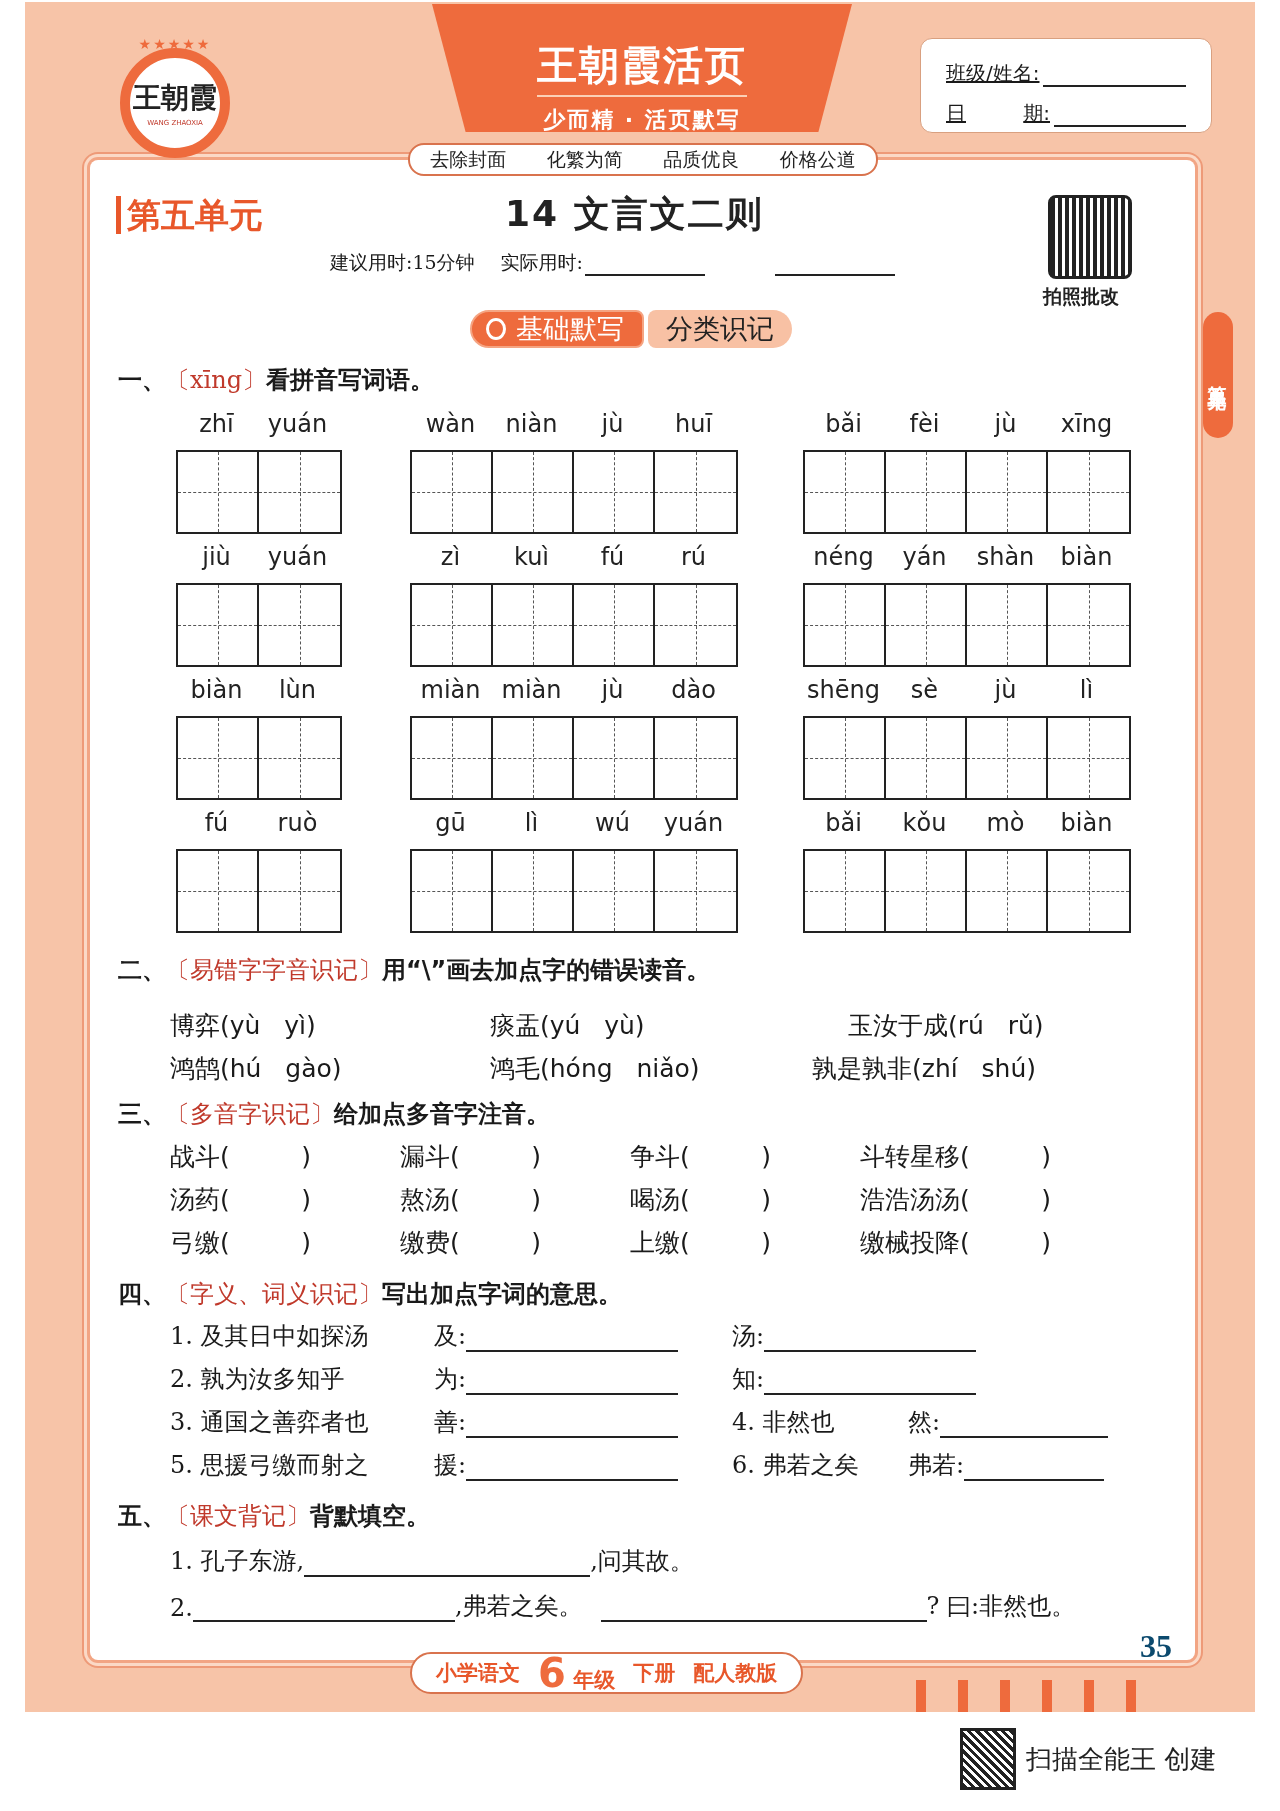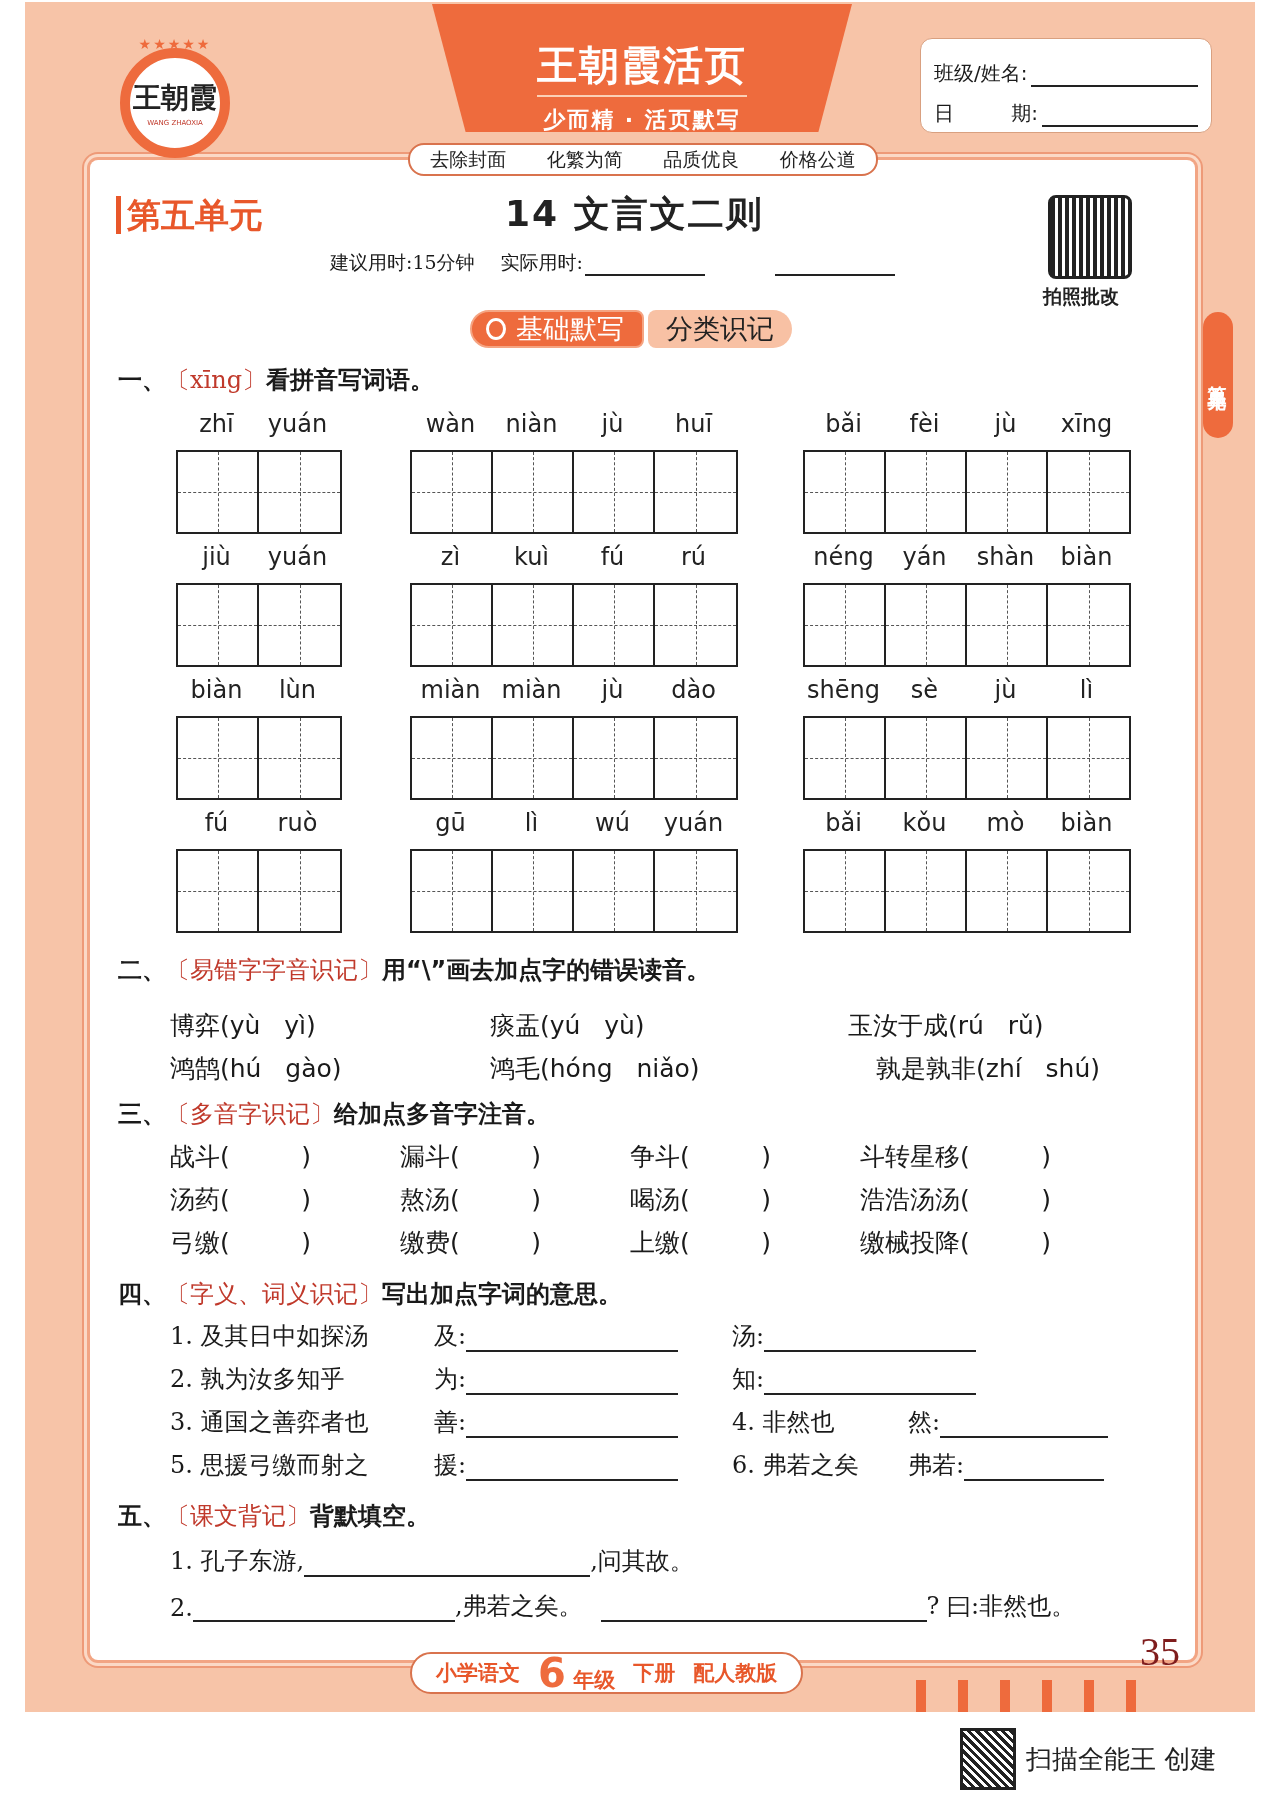--- a/index.html
+++ b/index.html
@@ -15,21 +15,21 @@
           display: flex; flex-direction: column; align-items: center; justify-content: center; }
   .logo-stars { position: absolute; left: 125px; top: 36px; width: 100px; font-size: 14px; color: #ee6b3d; letter-spacing: 2px; text-align: center; }
   .logo-text { font-family: "DejaVu Serif", serif; font-size: 28px; font-weight: bold; color: #222; }
   .logo-sub { font-size: 7px; color: #c0392b; margin-top: 2px; }
   .brand-banner { position: absolute; left: 432px; top: 4px; width: 420px; height: 128px; background: #ee6b3d;
                   clip-path: polygon(0 0, 100% 0, 92% 100%, 8% 100%); display: flex; flex-direction: column; align-items: center; padding-top: 34px; }
   .brand-title { font-family: "DejaVu Serif", serif; font-size: 40px; color: #fff; font-weight: bold; letter-spacing: 2px; border-bottom: 2px solid #fbd0b5; padding-bottom: 2px; }
   .brand-sub { font-size: 22px; color: #fff; font-weight: bold; margin-top: 8px; letter-spacing: 2px; }
   .slogan { position: absolute; left: 408px; top: 143px; width: 470px; height: 33px; background: #fff; border: 2px solid #d9734d; border-radius: 16px;
             display: flex; justify-content: space-around; align-items: center; font-family: "DejaVu Serif", serif; font-size: 19px; color: #222; }
-  .name-box { position: absolute; left: 920px; top: 38px; width: 292px; height: 95px; background: #fff; border-radius: 12px; border: 1px solid #d9a080; padding: 8px 13px; }
+  .name-box { position: absolute; left: 920px; top: 38px; width: 292px; height: 95px; background: #fff; border-radius: 12px; border: 1px solid #d9a080; padding: 8px 25px; text-decoration: underline; }
   .name-row { display: flex; align-items: flex-end; font-size: 20px; height: 40px; }
   .name-row .blank { flex: 1; border-bottom: 2px solid #222; margin-left: 4px; height: 24px; }
   .name-row .lbl-date { display: flex; justify-content: space-between; width: 104px; }
 
   .unit-label { position: absolute; left: 116px; top: 196px; font-size: 34px; font-weight: bold; color: #e8572a; border-left: 5px solid #e8572a; padding-left: 6px; line-height: 38px; }
   .lesson-title { position: absolute; left: 505px; top: 190px; font-size: 36px; font-weight: bold; color: #222; letter-spacing: 2px; }
   .time-row { position: absolute; left: 330px; top: 250px; font-family: "DejaVu Serif", serif; font-size: 19px; display: flex; align-items: flex-end; }
   .time-row .blank { display: inline-block; border-bottom: 2px solid #222; width: 120px; height: 22px; margin-left: 2px; }
   .time-row .blank2 { display: inline-block; border-bottom: 2px solid #222; width: 120px; height: 22px; margin-left: 70px; }
   .qr { position: absolute; left: 1048px; top: 195px; width: 84px; height: 84px; border: 3px solid #222; border-radius: 8px; padding: 5px;
@@ -62,21 +62,21 @@
   .q3-row { position: absolute; left: 170px; display: flex; font-size: 25px; }
   .q3-row .cell { width: 230px; white-space: pre; }
   .q3-row .cell:last-child { width: 240px; }
 
   .q4-row { position: absolute; left: 170px; font-family: "DejaVu Serif", serif; font-size: 24px; display: flex; align-items: flex-end; }
   .q4-row .blank { display: inline-block; border-bottom: 2px solid #222; height: 26px; }
 
   .q5-row { position: absolute; left: 170px; font-family: "DejaVu Serif", serif; font-size: 24px; display: flex; align-items: flex-end; }
   .q5-row .blank { display: inline-block; border-bottom: 2px solid #222; height: 26px; }
 
-  .page-num { position: absolute; left: 1140px; top: 1628px; font-family: "Liberation Serif", serif; font-size: 40px; font-weight: normal; color: #7f1d1d; }
+  .page-num { position: absolute; left: 1140px; top: 1628px; font-family: "Liberation Serif", serif; font-size: 32px; font-weight: bold; color: #0c4a6e; }
   .footer-pill { position: absolute; left: 410px; top: 1652px; height: 42px; background: #fff; border: 2px solid #d9734d; border-radius: 21px; padding: 0 24px;
                  display: flex; align-items: center; gap: 18px; color: #e8572a; font-size: 21px; font-weight: bold; }
   .footer-pill .grade-num { font-size: 40px; font-weight: bold; color: #ee6b3d; }
   .stripes { position: absolute; left: 916px; top: 1680px; width: 300px; height: 32px; display: flex; gap: 32px; }
   .stripes i { display: block; width: 10px; height: 32px; background: #ee6b3d; }
 
   .scanner { position: absolute; left: 960px; top: 1728px; display: flex; align-items: center; gap: 10px; }
   .scanner .mini-qr { width: 56px; height: 62px; background: repeating-linear-gradient(45deg, #222 0 3px, #fff 3px 6px); border: 3px solid #222; }
   .scanner .txt { font-size: 26px; color: #222; }
 </style>
@@ -307,21 +307,21 @@
 <div class="q-head" style="top:954px">
   <span>二、</span>
   <span class="tag">〔易错字字音识记〕</span>
   <span>用“\”画去加点字的错误读音。</span>
 </div>
 <div class="q2-item" style="left:170px;top:996px"><span>博弈</span><span>(yù   yì)</span></div>
 <div class="q2-item" style="left:490px;top:996px"><span>痰盂</span><span>(yú   yù)</span></div>
 <div class="q2-item" style="left:848px;top:996px"><span>玉汝于成</span><span>(rú   rǔ)</span></div>
 <div class="q2-item" style="left:170px;top:1039px"><span>鸿鹄</span><span>(hú   gào)</span></div>
 <div class="q2-item" style="left:490px;top:1039px"><span>鸿毛</span><span>(hóng   niǎo)</span></div>
-<div class="q2-item" style="left:876px;top:1039px"><span>孰是孰非</span><span>(zhí   shú)</span></div>
+<div class="q2-item" style="left:812px;top:1039px"><span>孰是孰非</span><span>(zhí   shú)</span></div>
 
 <div class="q-head" style="top:1098px">
   <span>三、</span>
   <span class="tag">〔多音字识记〕</span>
   <span>给加点多音字注音。</span>
 </div>
 <div class="q3-row" style="top:1140px">
   <span class="cell">战斗(         )</span>
   <span class="cell">漏斗(         )</span>
   <span class="cell">争斗(         )</span>

